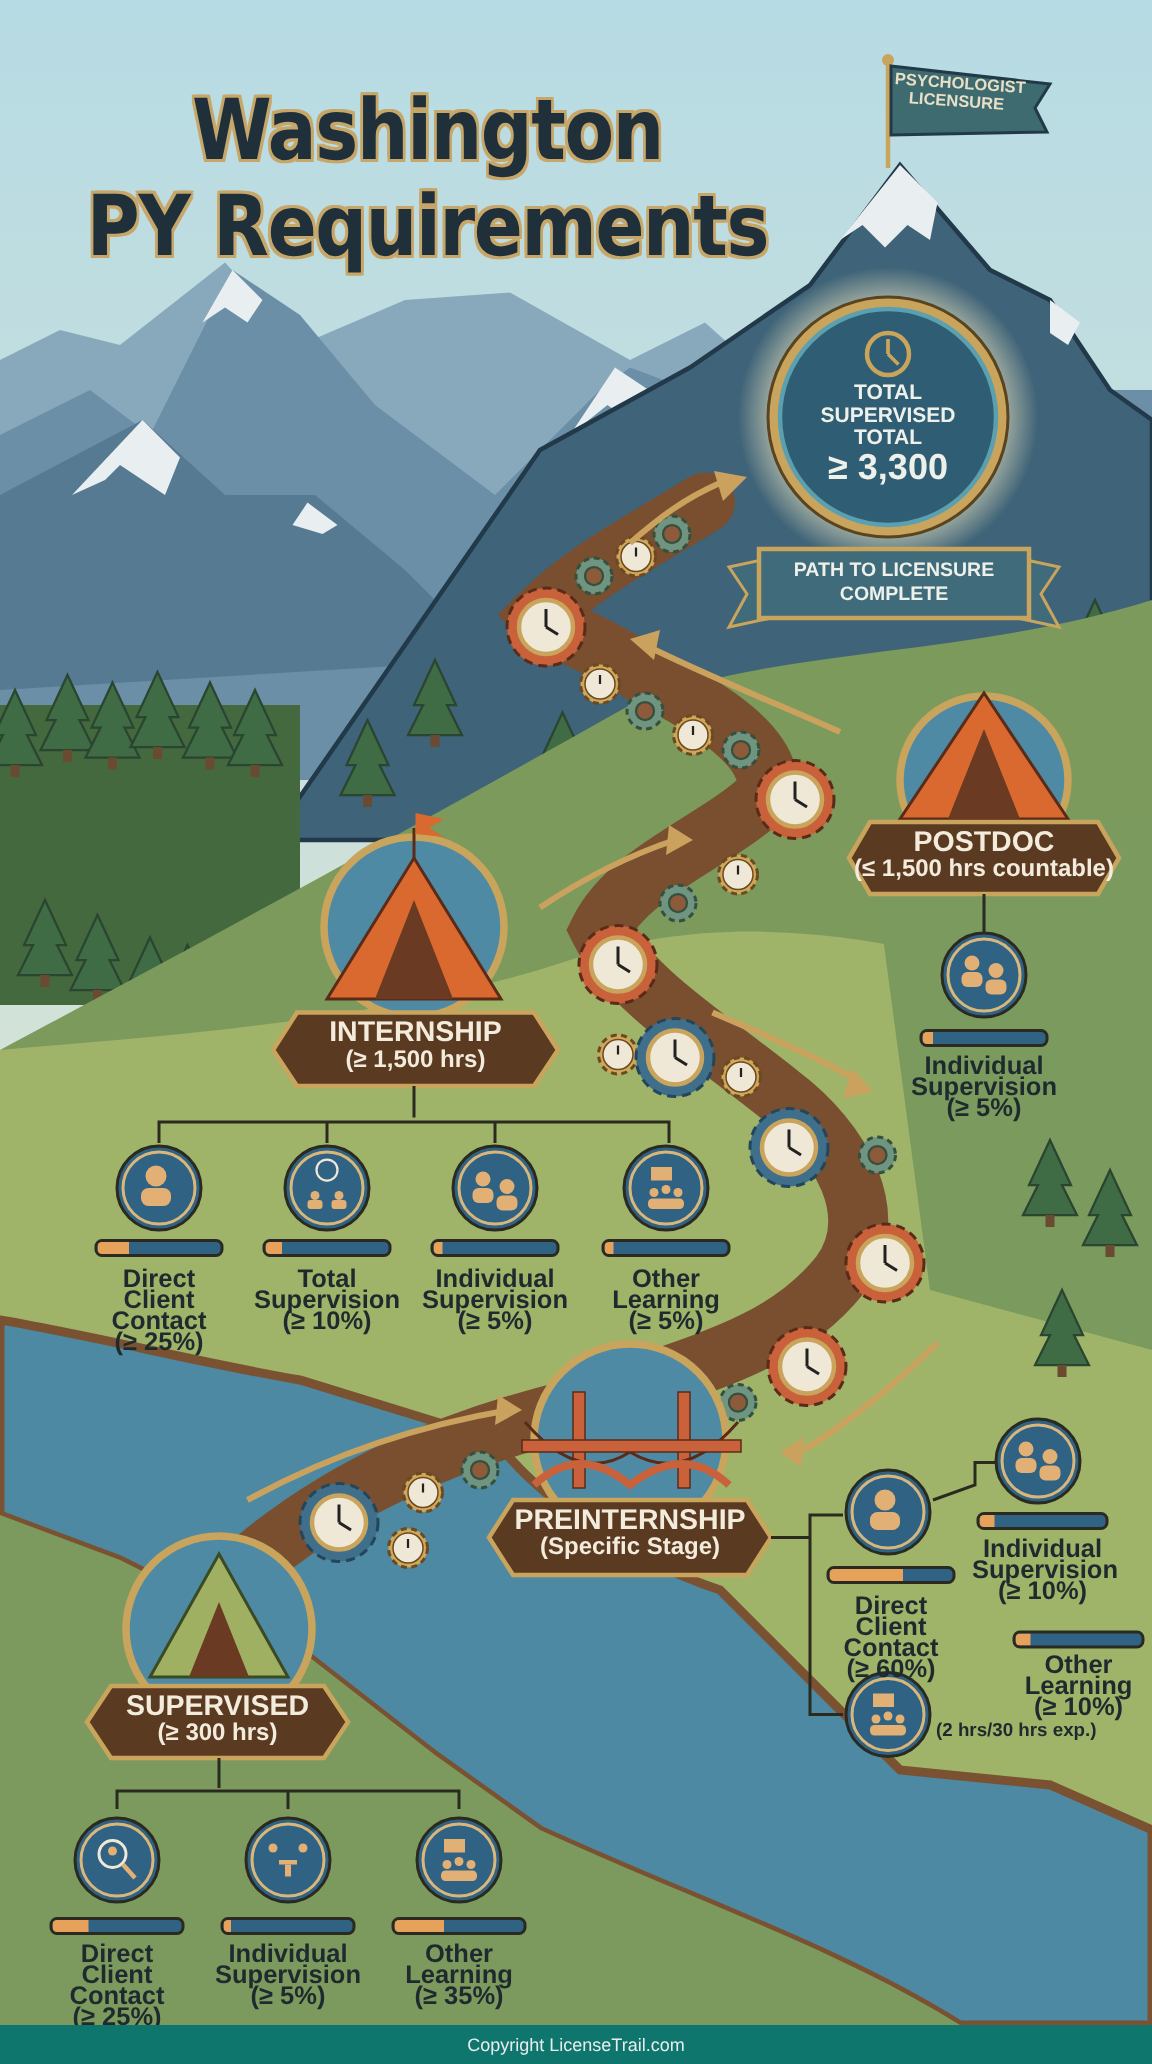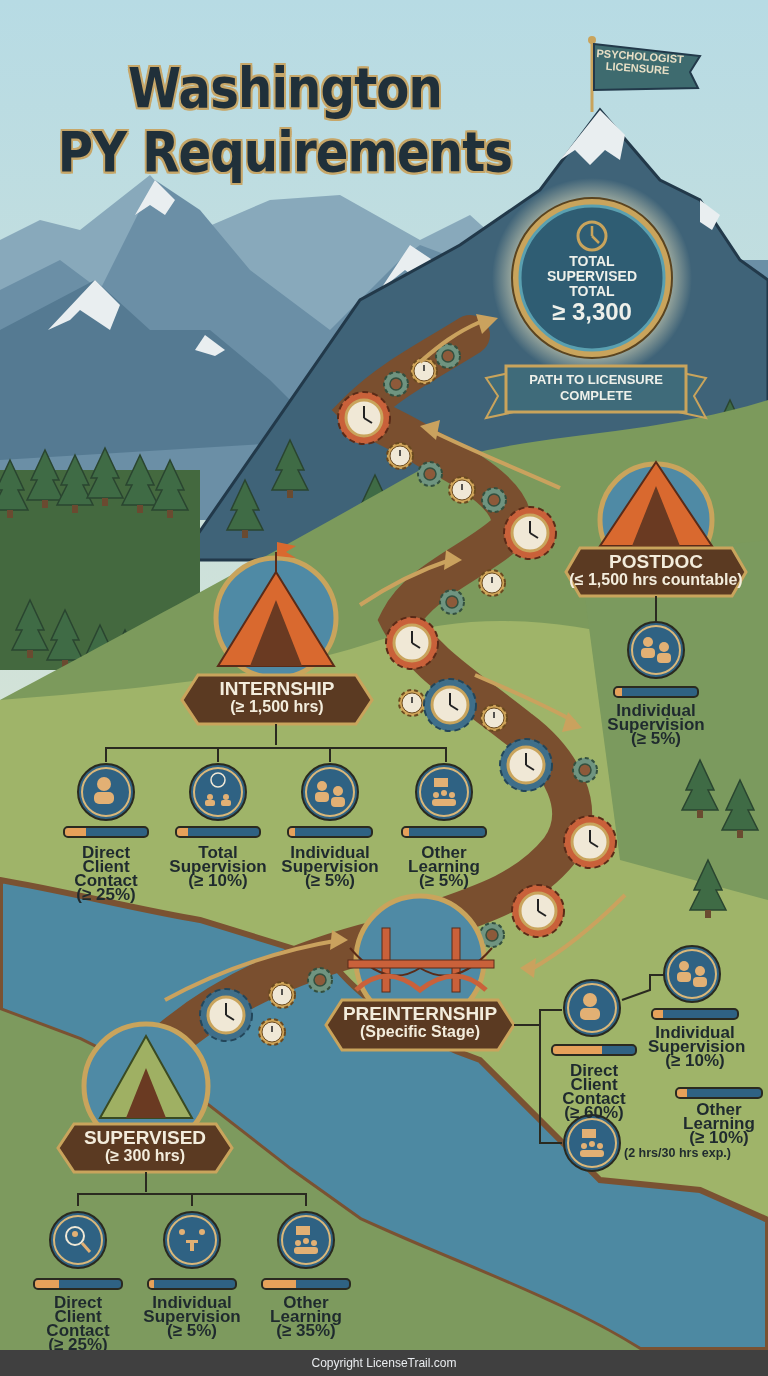--- a/index.html
+++ b/index.html
@@ -10,21 +10,21 @@
   .title span{display:block;transform:scaleX(0.86);}
   .flag-text{position:absolute;left:596px;top:50px;width:84px;text-align:center;color:#e8dfc6;font-size:11px;font-weight:bold;line-height:12px;transform:rotate(4deg);}
   .goal{position:absolute;left:512px;top:198px;width:160px;height:160px;border-radius:50%;}
   .goal-text{position:absolute;left:0;top:56px;width:160px;text-align:center;color:#eef0ea;font-weight:bold;font-size:14px;line-height:15px;}
   .goal-text .big{font-size:24px;line-height:26px;}
   .banner-text{position:absolute;left:508px;top:372px;width:176px;text-align:center;color:#eef0ea;font-weight:bold;font-size:13px;line-height:16px;}
   .plaque-text{position:absolute;text-align:center;color:#f3ecdc;font-weight:bold;}
   .plaque-text .name{display:block;font-size:19px;line-height:22px;}
   .plaque-text .sub{display:block;font-size:16px;line-height:14px;font-weight:bold;}
   .req{position:absolute;text-align:center;color:#1f2a2e;font-weight:bold;font-size:17px;line-height:14px;}
-  .footer{position:absolute;left:0;top:1350px;width:768px;height:26px;background:#404040;color:#e9ecef;font-size:12px;line-height:26px;text-align:center;}
+  .footer{position:absolute;left:0;top:1350px;width:768px;height:26px;background:#0f766e;color:#e9ecef;font-size:12px;line-height:26px;text-align:center;}
 </style>
 </head>
 <body>
 
 <div class="scene">
 <svg width="768" height="1376" viewBox="0 0 768 1376" xmlns="http://www.w3.org/2000/svg" style="position:absolute;left:0;top:0">
   <defs>
     <linearGradient id="sky" x1="0" y1="0" x2="0" y2="1">
       <stop offset="0" stop-color="#b7dbe4"></stop>
       <stop offset="1" stop-color="#ece9cc"></stop>

